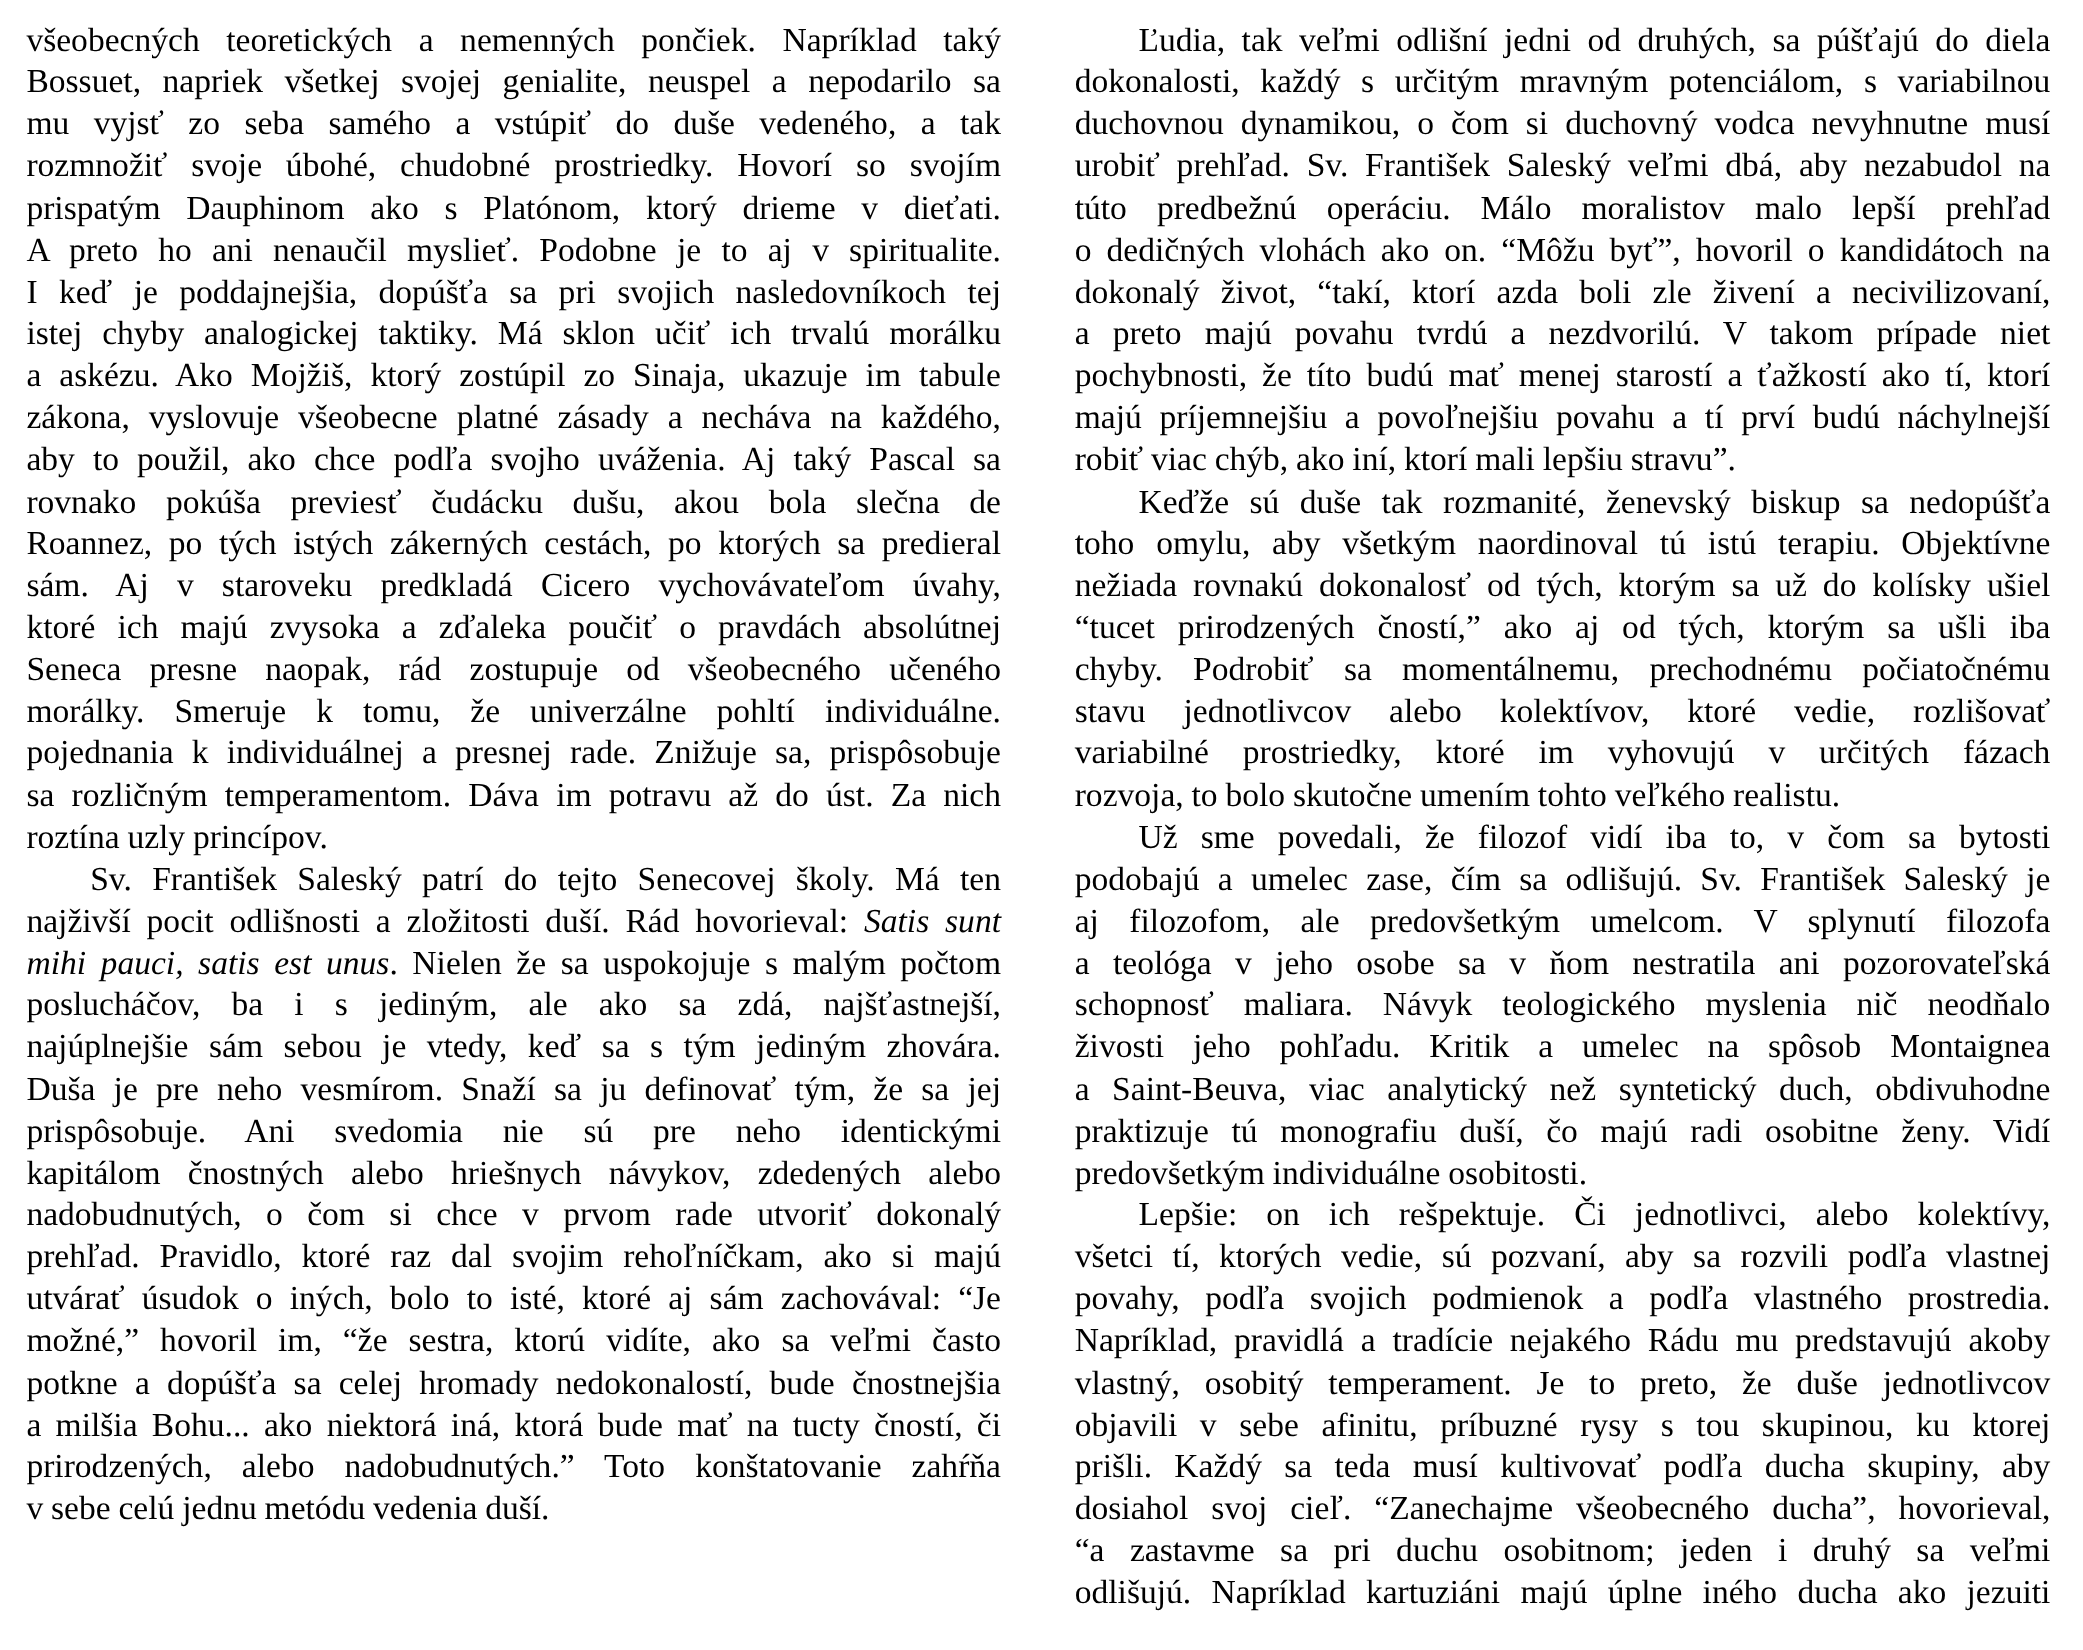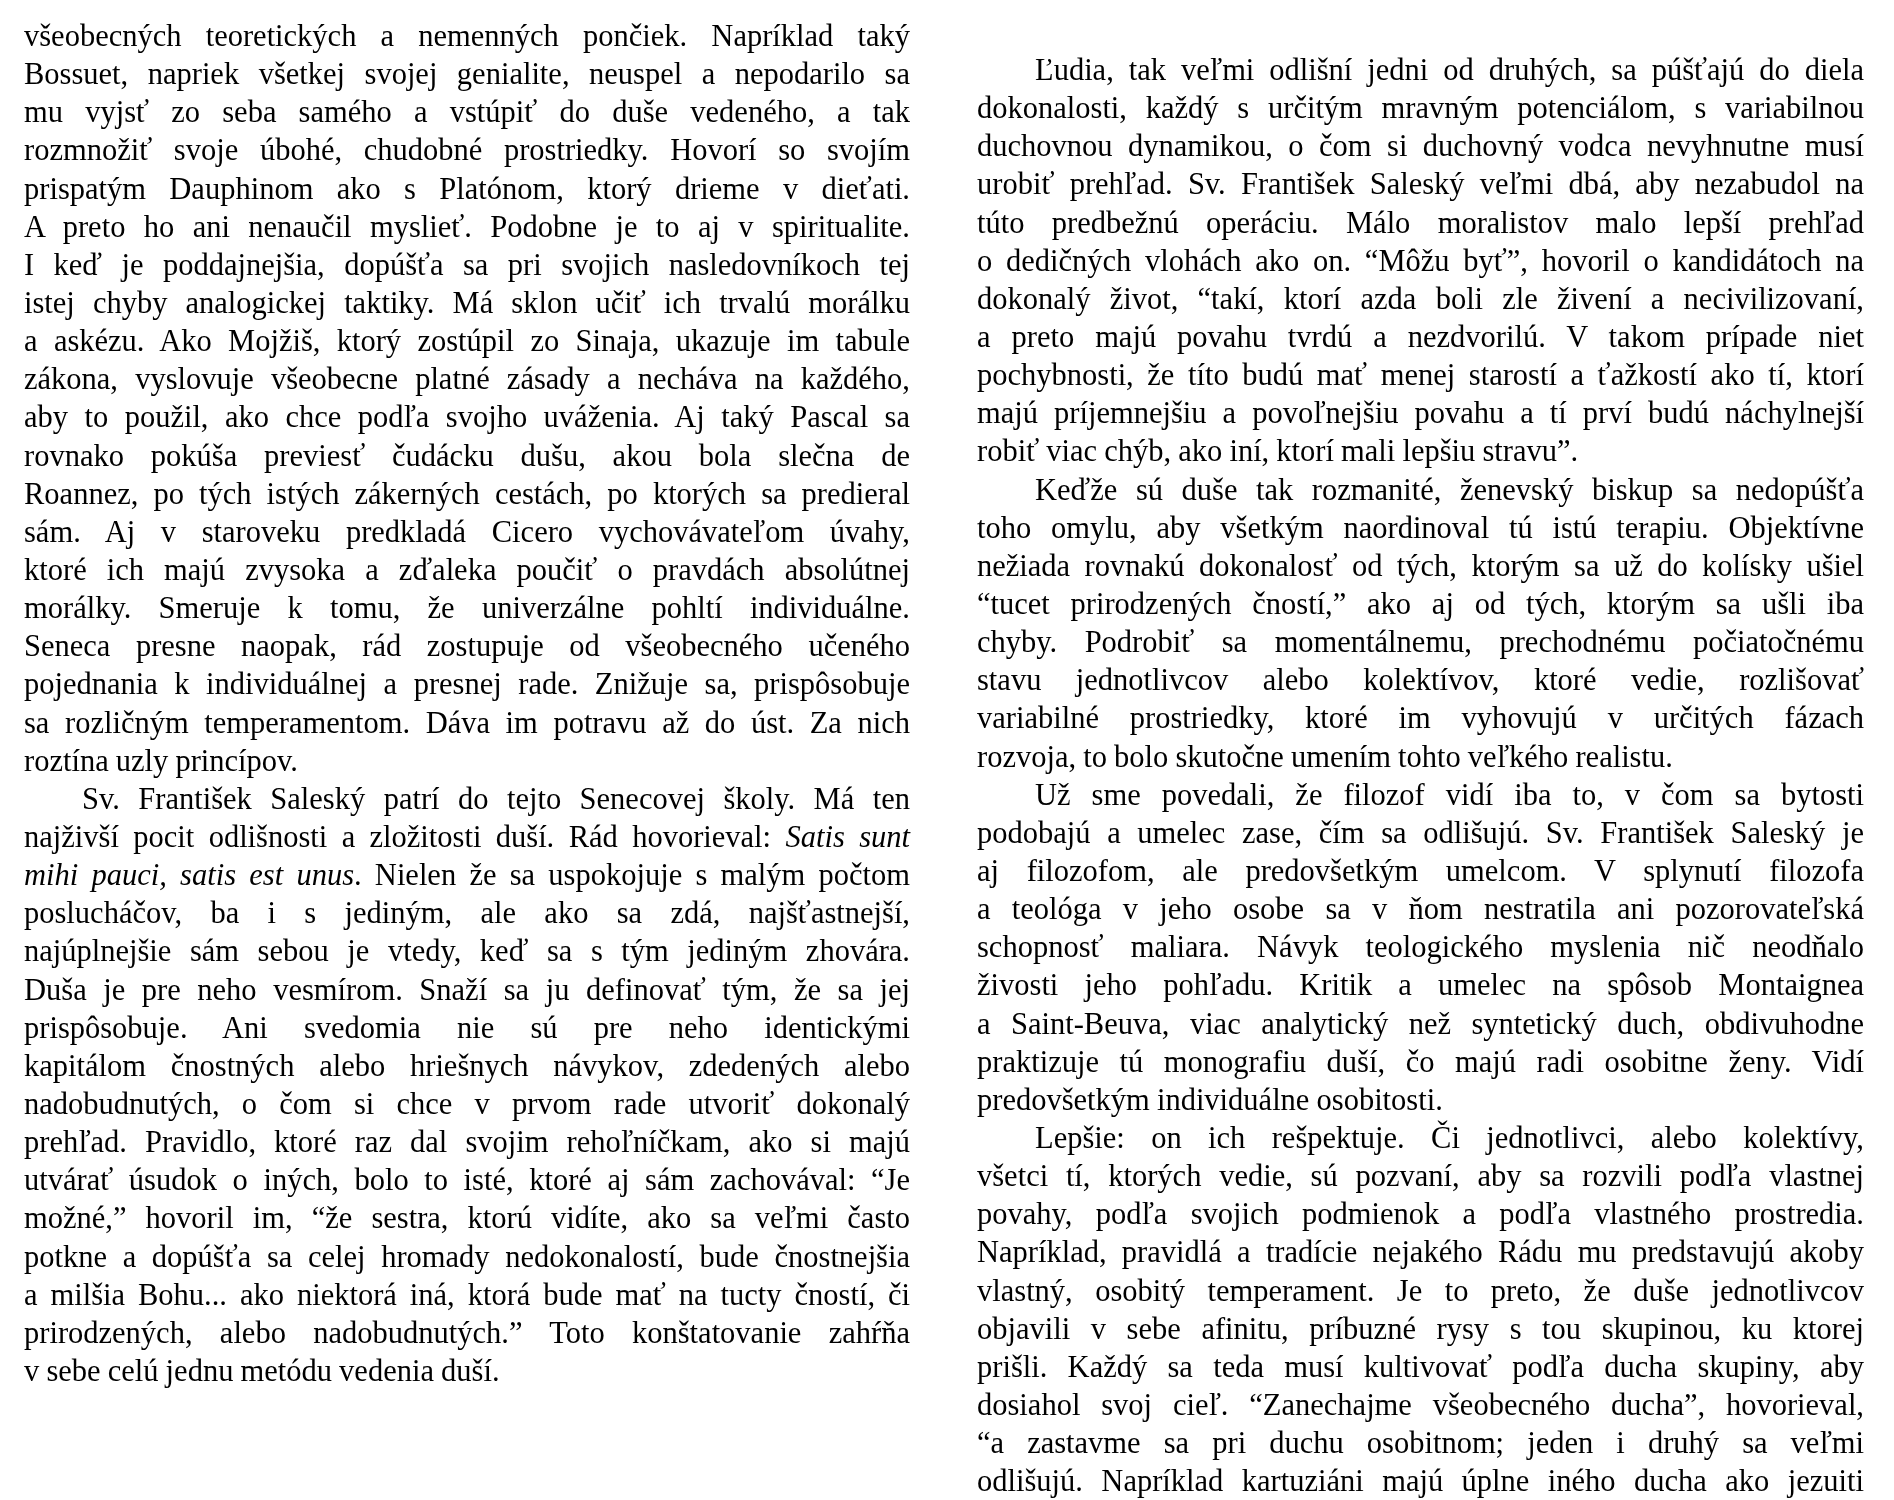--- a/index.html
+++ b/index.html
@@ -17,21 +17,21 @@
   }
   .column {
     position: absolute;
     top: 17px;
     font-size: 30.5px;
     line-height: 38.15px;
     text-align: justify;
     word-spacing: -0.5px;
   }
   .col-left { left: 24px; width: 886px; }
-  .col-right { left: 977px; width: 887px; margin-top: 34px; }
+  .col-right { left: 977px; width: 887px; }
   .para {
     margin: 0;
     padding: 0;
     text-indent: 0;
   }
   .line {
     display: block;
     text-align: justify;
     text-align-last: justify;
     white-space: nowrap;
@@ -57,22 +57,22 @@
       <div class="line" style="white-space: nowrap; word-spacing: 0px;"><span>A preto ho ani nenaučil myslieť. Podobne je to aj v spiritualite.</span></div>
       <div class="line" style="white-space: nowrap; word-spacing: 0px;"><span>I keď je poddajnejšia, dopúšťa sa pri svojich nasledovníkoch tej</span></div>
       <div class="line" style="white-space: nowrap; word-spacing: 0px;"><span>istej chyby analogickej taktiky. Má sklon učiť ich trvalú morálku</span></div>
       <div class="line" style="white-space: nowrap; word-spacing: 0px;"><span>a askézu. Ako Mojžiš, ktorý zostúpil zo Sinaja, ukazuje im tabule</span></div>
       <div class="line" style="white-space: nowrap; word-spacing: 0px;"><span>zákona, vyslovuje všeobecne platné zásady a necháva na každého,</span></div>
       <div class="line" style="white-space: nowrap; word-spacing: 0px;"><span>aby to použil, ako chce podľa svojho uváženia. Aj taký Pascal sa</span></div>
       <div class="line" style="white-space: nowrap; word-spacing: 0px;"><span>rovnako pokúša previesť čudácku dušu, akou bola slečna de</span></div>
       <div class="line" style="white-space: nowrap; word-spacing: 0px;"><span>Roannez, po tých istých zákerných cestách, po ktorých sa predieral</span></div>
       <div class="line" style="white-space: nowrap; word-spacing: 0px;"><span>sám. Aj v staroveku predkladá Cicero vychovávateľom úvahy,</span></div>
       <div class="line" style="white-space: nowrap; word-spacing: 0px;"><span>ktoré ich majú zvysoka a zďaleka poučiť o pravdách absolútnej</span></div>
+      <div class="line" style="white-space: nowrap; word-spacing: 0px;"><span>Seneca presne naopak, rád zostupuje od všeobecného učeného</span></div>
       <div class="line" style="white-space: nowrap; word-spacing: 0px;"><span>morálky. Smeruje k tomu, že univerzálne pohltí individuálne.</span></div>
-      <div class="line" style="white-space: nowrap; word-spacing: 0px;"><span>Seneca presne naopak, rád zostupuje od všeobecného učeného</span></div>
       <div class="line" style="white-space: nowrap; word-spacing: 0px;"><span>pojednania k individuálnej a presnej rade. Znižuje sa, prispôsobuje</span></div>
       <div class="line" style="white-space: nowrap; word-spacing: 0px;"><span>sa rozličným temperamentom. Dáva im potravu až do úst. Za nich</span></div>
       <div class="line last" style="white-space: nowrap;"><span>roztína uzly princípov.</span></div>
     </div>
     <div class="para">
       <div class="line first-indent" style="white-space: nowrap; word-spacing: 0px;"><span>Sv. František Saleský patrí do tejto Senecovej školy. Má ten</span></div>
       <div class="line" style="white-space: nowrap; word-spacing: 0px;"><span>najživší pocit odlišnosti a zložitosti duší. Rád hovorieval: </span><em>Satis sunt</em></div>
       <div class="line" style="white-space: nowrap; word-spacing: -0.00142045px;"><em>mihi pauci, satis est unus</em><span>. Nielen že sa uspokojuje s malým počtom</span></div>
       <div class="line" style="white-space: nowrap; word-spacing: 0px;"><span>poslucháčov, ba i s jediným, ale ako sa zdá, najšťastnejší,</span></div>
       <div class="line" style="white-space: nowrap; word-spacing: 0px;"><span>najúplnejšie sám sebou je vtedy, keď sa s tým jediným zhovára.</span></div>

